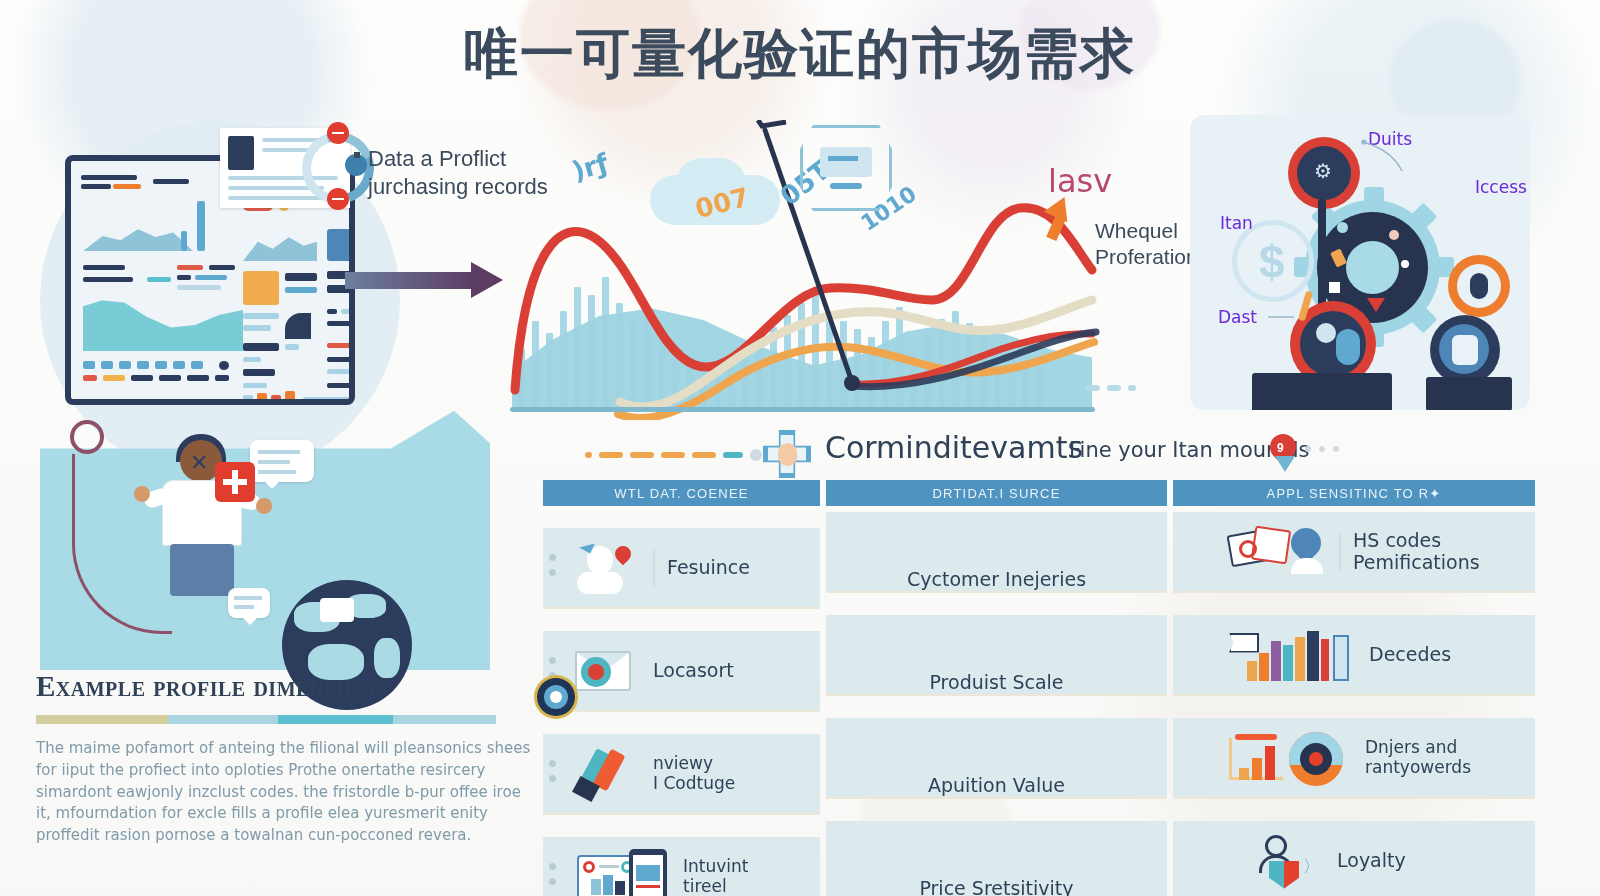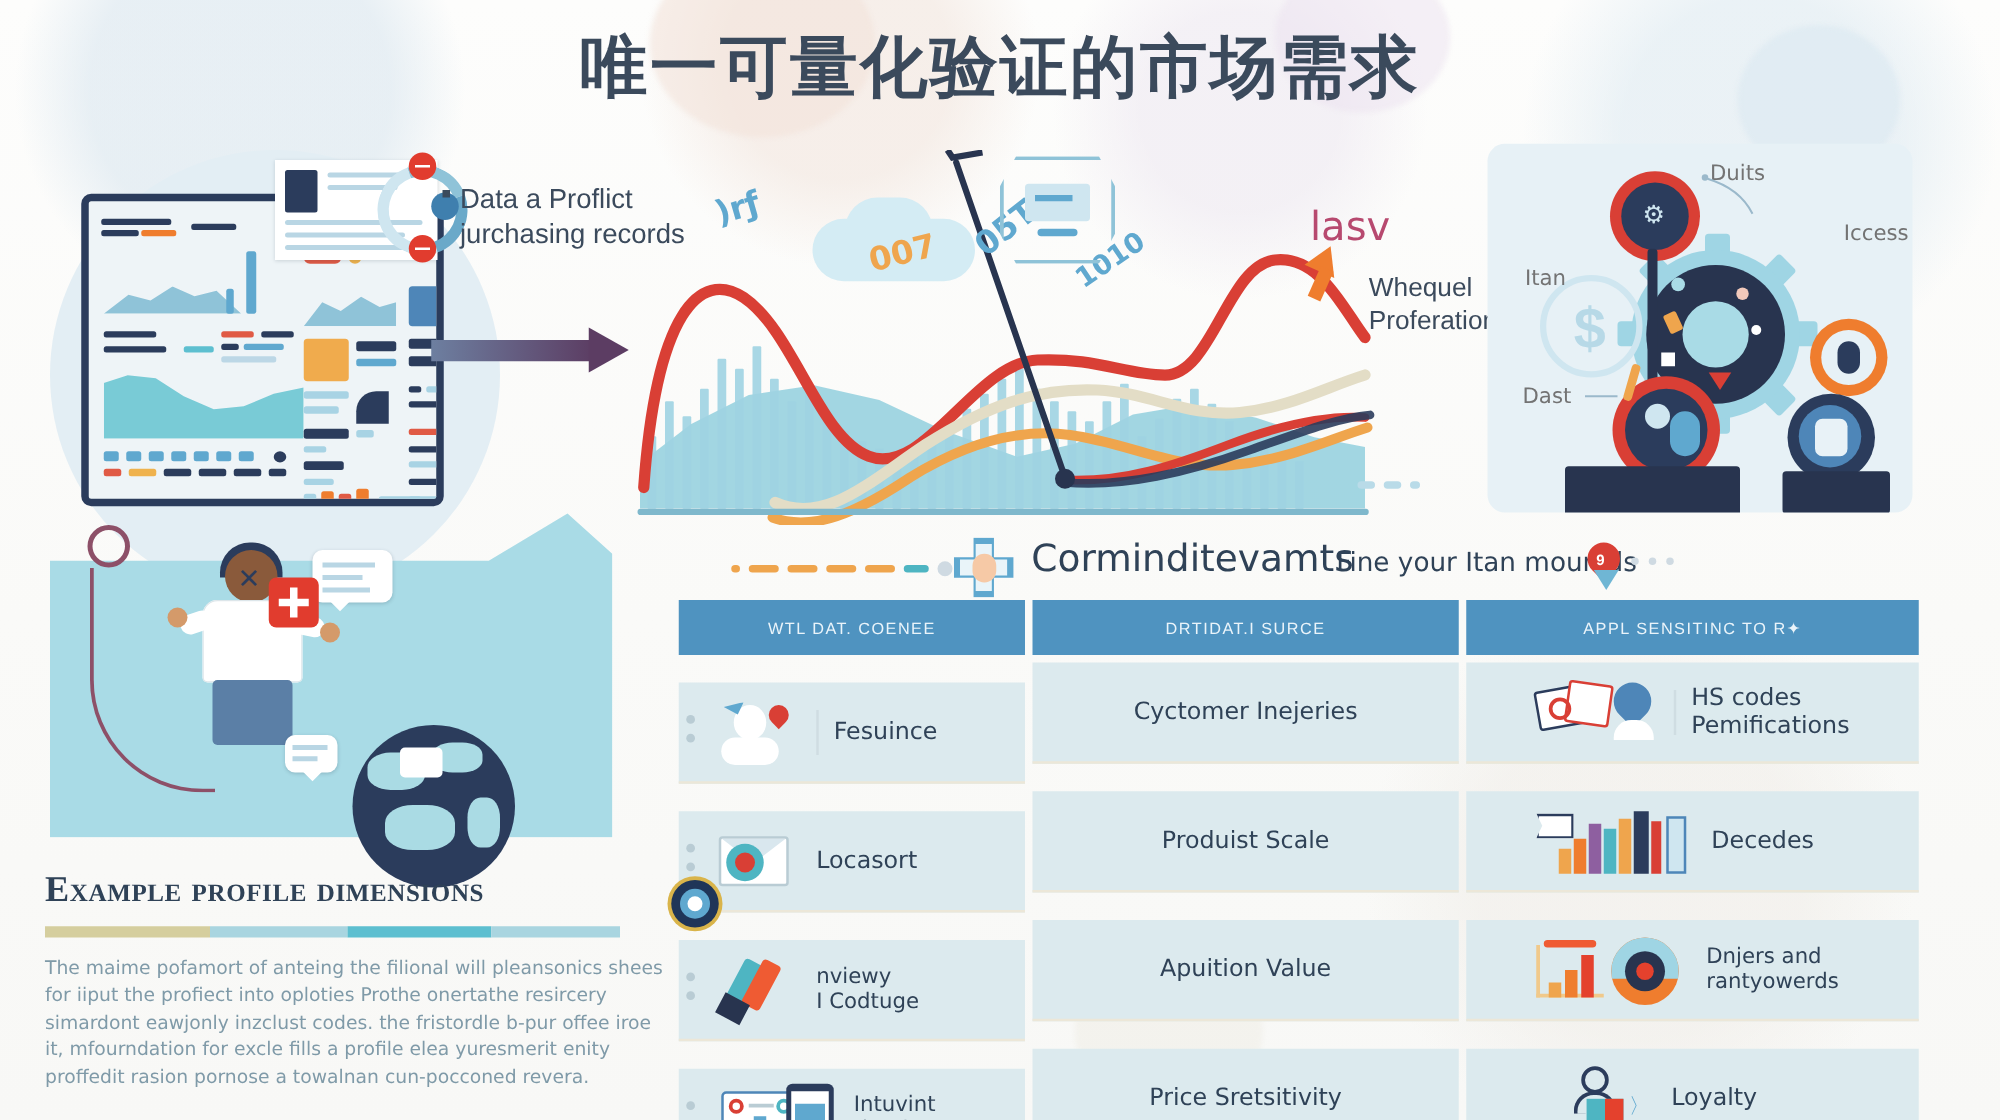--- a/index.html
+++ b/index.html
@@ -123,21 +123,21 @@
   .gearBig .hub  { position:absolute; left:41px; top:41px; width:53px; height:53px; border-radius:50%; background:#a9dbe6;}
   .tooth { position:absolute; background:#9fd5e4; border-radius:3px;}
   .gearRed { position:absolute; width:72px; height:72px; border-radius:50%; background:#d93f35;}
   .gearRed .in { position:absolute; left:9px; top:9px; width:54px; height:54px; border-radius:50%; background:#2b3c5c;}
   .gearOrange{ position:absolute; width:62px; height:62px; border-radius:50%; background:#ef7d2e;}
   .gearOrange .in{ position:absolute; left:9px; top:9px; width:44px; height:44px; border-radius:50%; background:#e7f1f6;}
   .coin { position:absolute; left:42px; top:105px; width:82px; height:82px; border-radius:50%;
     border:5px solid #cfe6f0; }
   .coin span{ position:absolute; left:22px; top:10px; font-size:46px; color:#b7d9e7; font-weight:700;}
   .stand { position:absolute; background:#28344f; border-radius:3px;}
-  .rp-label { position:absolute; color:#737373; font-size:17px; font-family:"DejaVu Sans",sans-serif;}
+  .rp-label { position:absolute; color:#6d28d9; font-size:17px; font-family:"DejaVu Sans",sans-serif;}
 
   
   #midHead { position:absolute; left:585px; top:432px; width:960px; height:46px; display:flex; align-items:center; }
   .dashSeq { display:flex; align-items:center; gap:7px; margin-right:12px;}
   .dashSeq i { display:block; height:6px; border-radius:3px; background:#efa54d;}
   .medIcon { position:absolute; left:178px; top:-2px; width:48px; height:48px;}
   .medIcon .cross{ position:absolute; left:0; top:0; width:48px; height:48px; background:#5fa8cf;
      clip-path: polygon(33% 0,67% 0,67% 33%,100% 33%,100% 67%,67% 67%,67% 100%,33% 100%,33% 67%,0 67%,0 33%,33% 33%); }
   .medIcon .crossIn{ position:absolute; left:5px; top:5px; width:38px; height:38px; background:#e9f4f9;
      clip-path: polygon(33% 0,67% 0,67% 33%,100% 33%,100% 67%,67% 67%,67% 100%,33% 100%,33% 67%,0 67%,0 33%,33% 33%); }
@@ -151,44 +151,44 @@
   .pinRed b{ position:absolute; left:7px; top:5px; font-size:12px; color:#fff; transform:rotate(45deg);}
   .pinBlue { position:absolute; left:690px; top:24px; width:0;height:0;
       border-left:10px solid transparent;border-right:10px solid transparent;border-top:16px solid #6fb6d4;}
   .dotsAfter { position:absolute; left:720px; top:14px; display:flex; gap:8px;}
   .dotsAfter i{ display:block; width:6px;height:6px;border-radius:50%;background:#cfdae2;}
 
   
   #table { position:absolute; left:543px; top:480px; width:990px; height:390px; }
   .thead { display:flex; gap:6px; }
   .th {
-    flex:1; height:44px; background:#4f93c0; color:#eaf4fa;
+    flex:1; height:26px; background:#4f93c0; color:#eaf4fa;
     font-size:13px; letter-spacing:1.2px; display:flex; align-items:center; justify-content:center;
     font-family:"Liberation Sans",sans-serif;
   }
   .th.c1 { flex:0 0 277px; }
   .th.c2 { flex:0 0 341px; }
   .th.c3 { flex:0 0 362px; }
   .trow { display:flex; gap:6px; margin-top:6px; }
   .td {
     background:#dceaee; height:81px; display:flex; align-items:center;
     position:relative; border-bottom:2px solid #ece7d8;
   }
   .td.c1 { flex:0 0 277px;margin-top:16px; }
-  .td.c2 { flex:0 0 341px; justify-content:center;}
+  .td.c2 { flex:0 0 341px; justify-content:center;align-items:flex-end;}
   .td.c3 { flex:0 0 362px;align-items:center; }
   .cellText { font-size:19px; color:#2f4257; line-height:1.15; font-family:"DejaVu Sans",sans-serif;}
   .cellText.small { font-size:17px; }
   .bulletDots { position:absolute; left:6px; top:26px; }
   .bulletDots i { display:block; width:7px;height:7px;border-radius:50%;background:#b9ccd4;margin-bottom:8px;}
   .cellIcon { width:72px; height:56px; position:relative; margin-left:28px; margin-right:10px; flex:0 0 auto;}
   .vdiv { width:2px; height:36px; background:#cfdde2; margin-right:12px;}
 
   
-  #bottomLeft { position:absolute; left:36px; top:696px; width:500px; }
+  #bottomLeft { position:absolute; left:36px; top:670px; width:500px; }
   #blTitle {
     font-size:29px; color:#2f4257; letter-spacing:.5px; font-weight:700;
     font-variant:small-caps; font-family:"Liberation Serif",serif;
     white-space:nowrap;
   }
   #blBar { display:flex; margin-top:12px; height:9px; width:460px;}
   #blBar i { display:block; height:9px; }
   #blText { margin-top:14px; font-size:15px; line-height:1.45; color:#7f9aa8;
     font-family:"DejaVu Sans",sans-serif; }
   .gearBadge {

